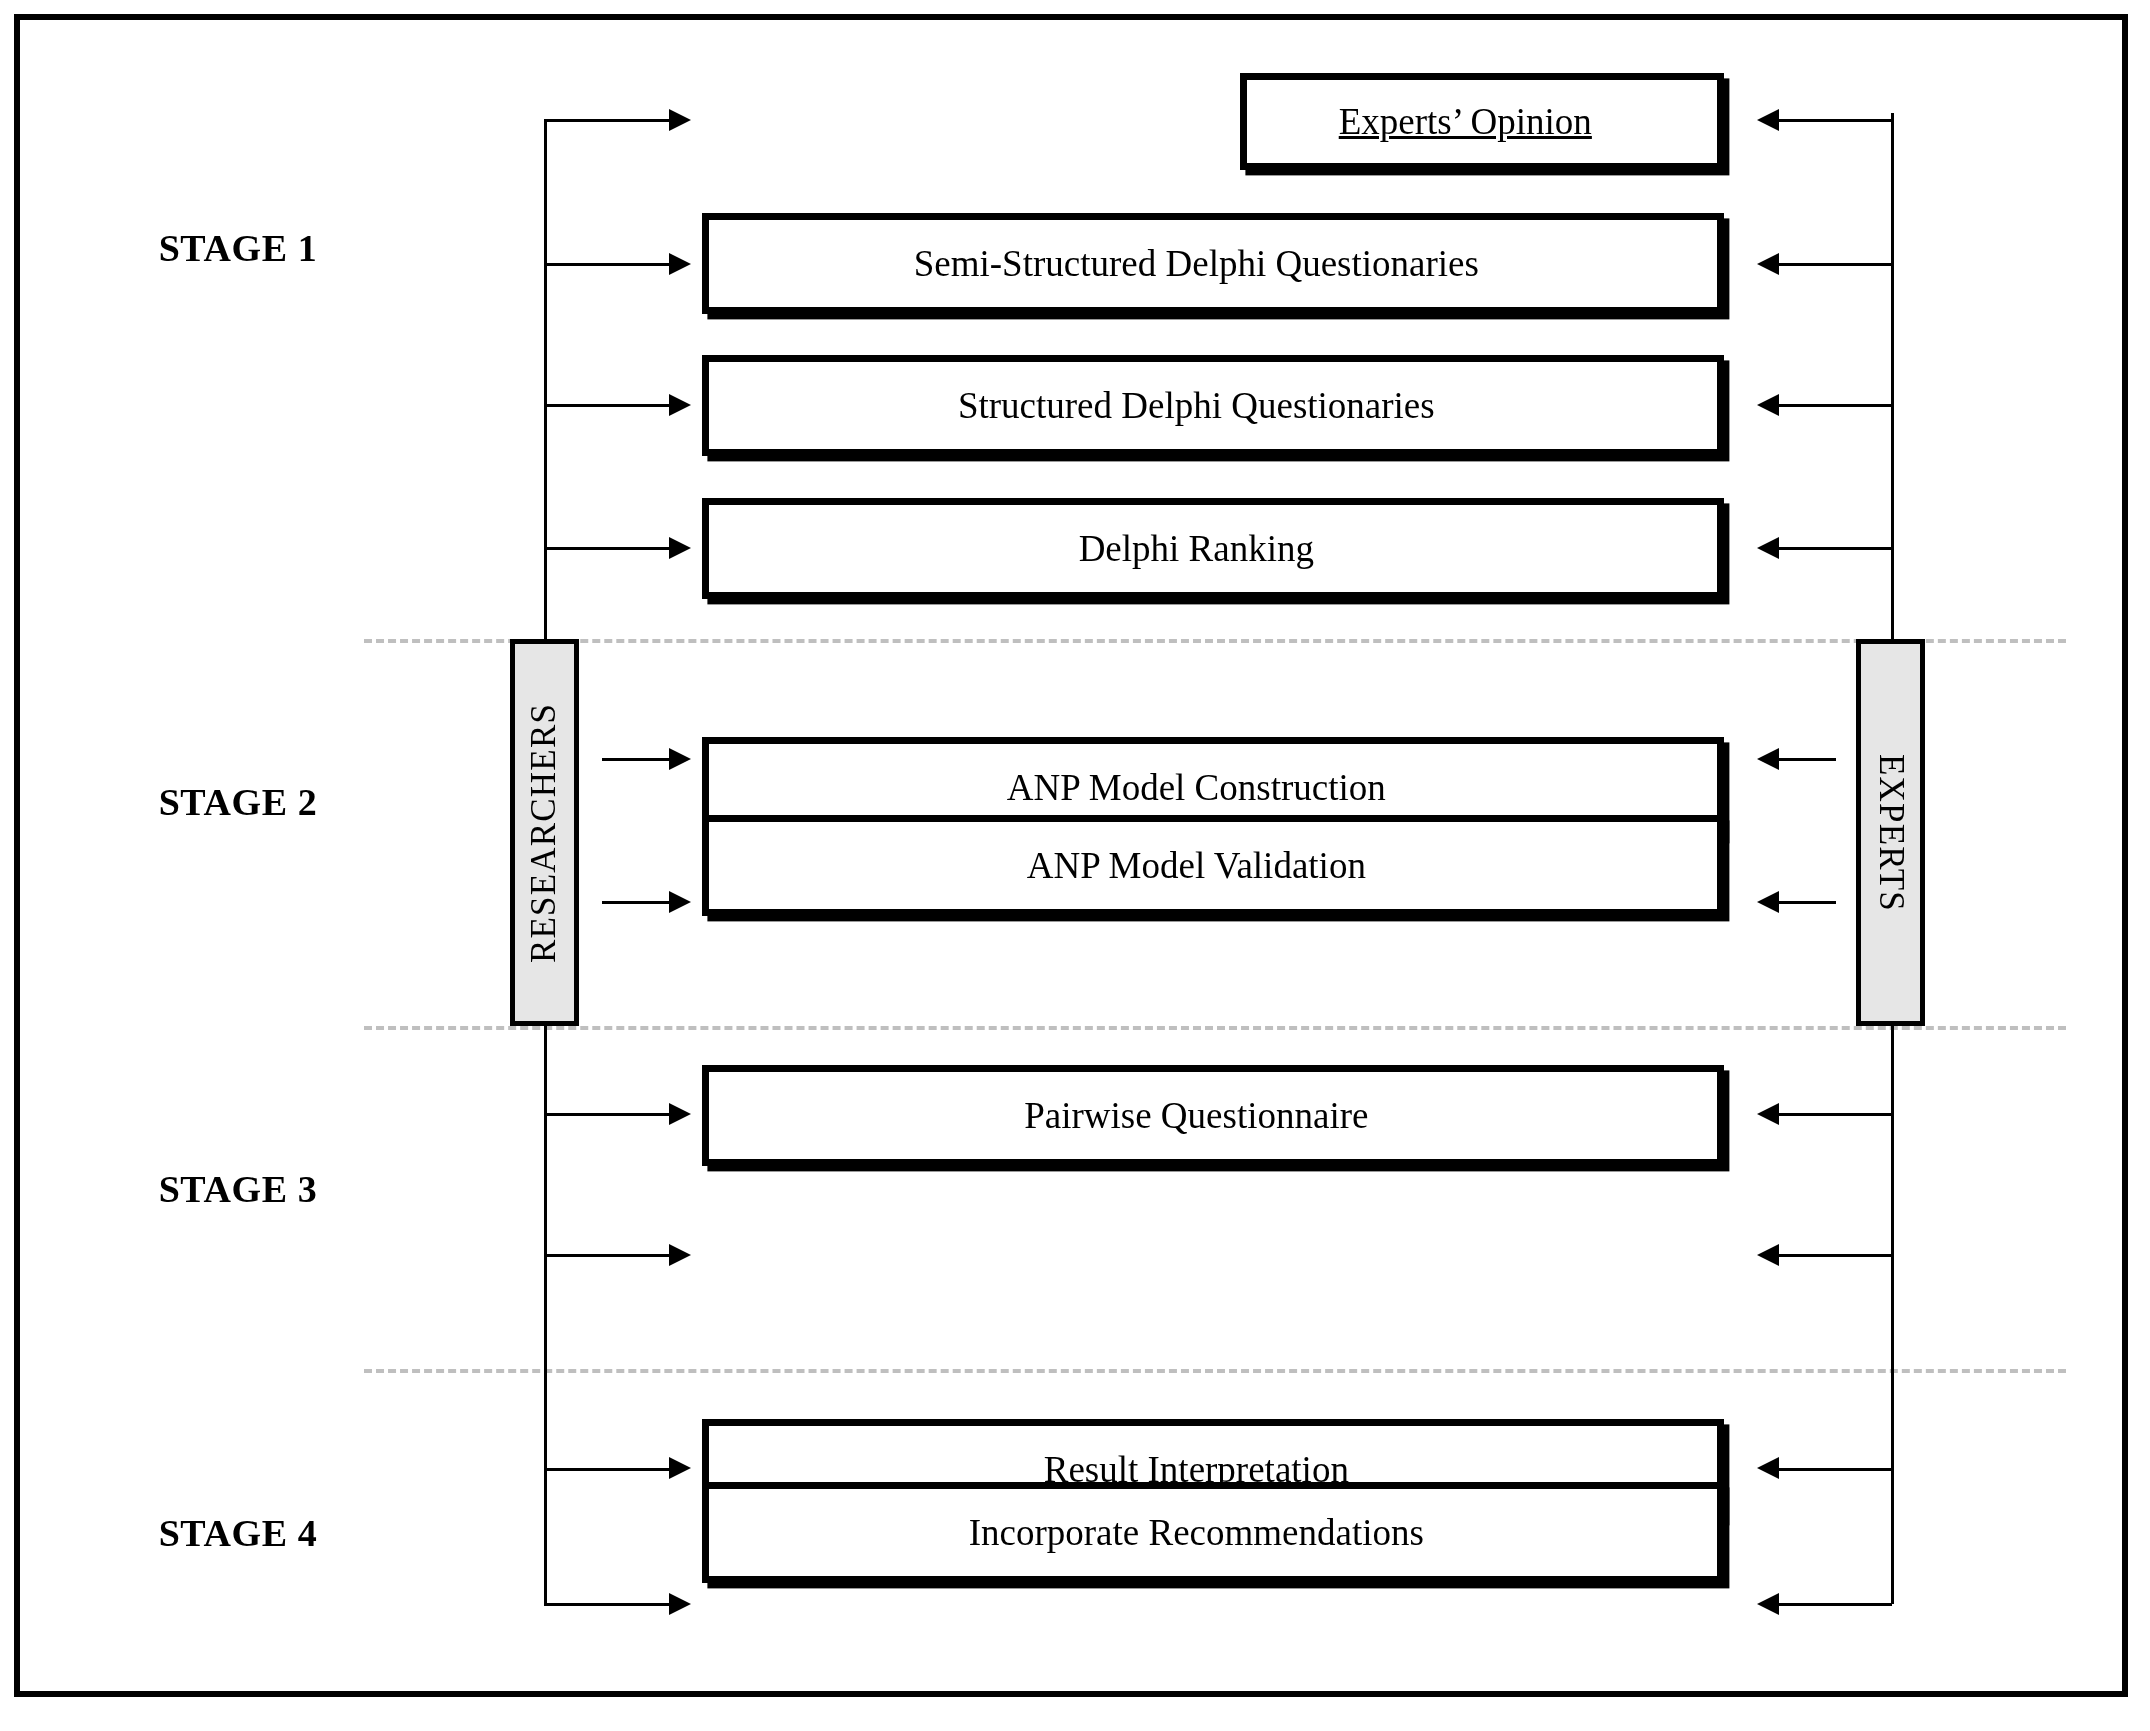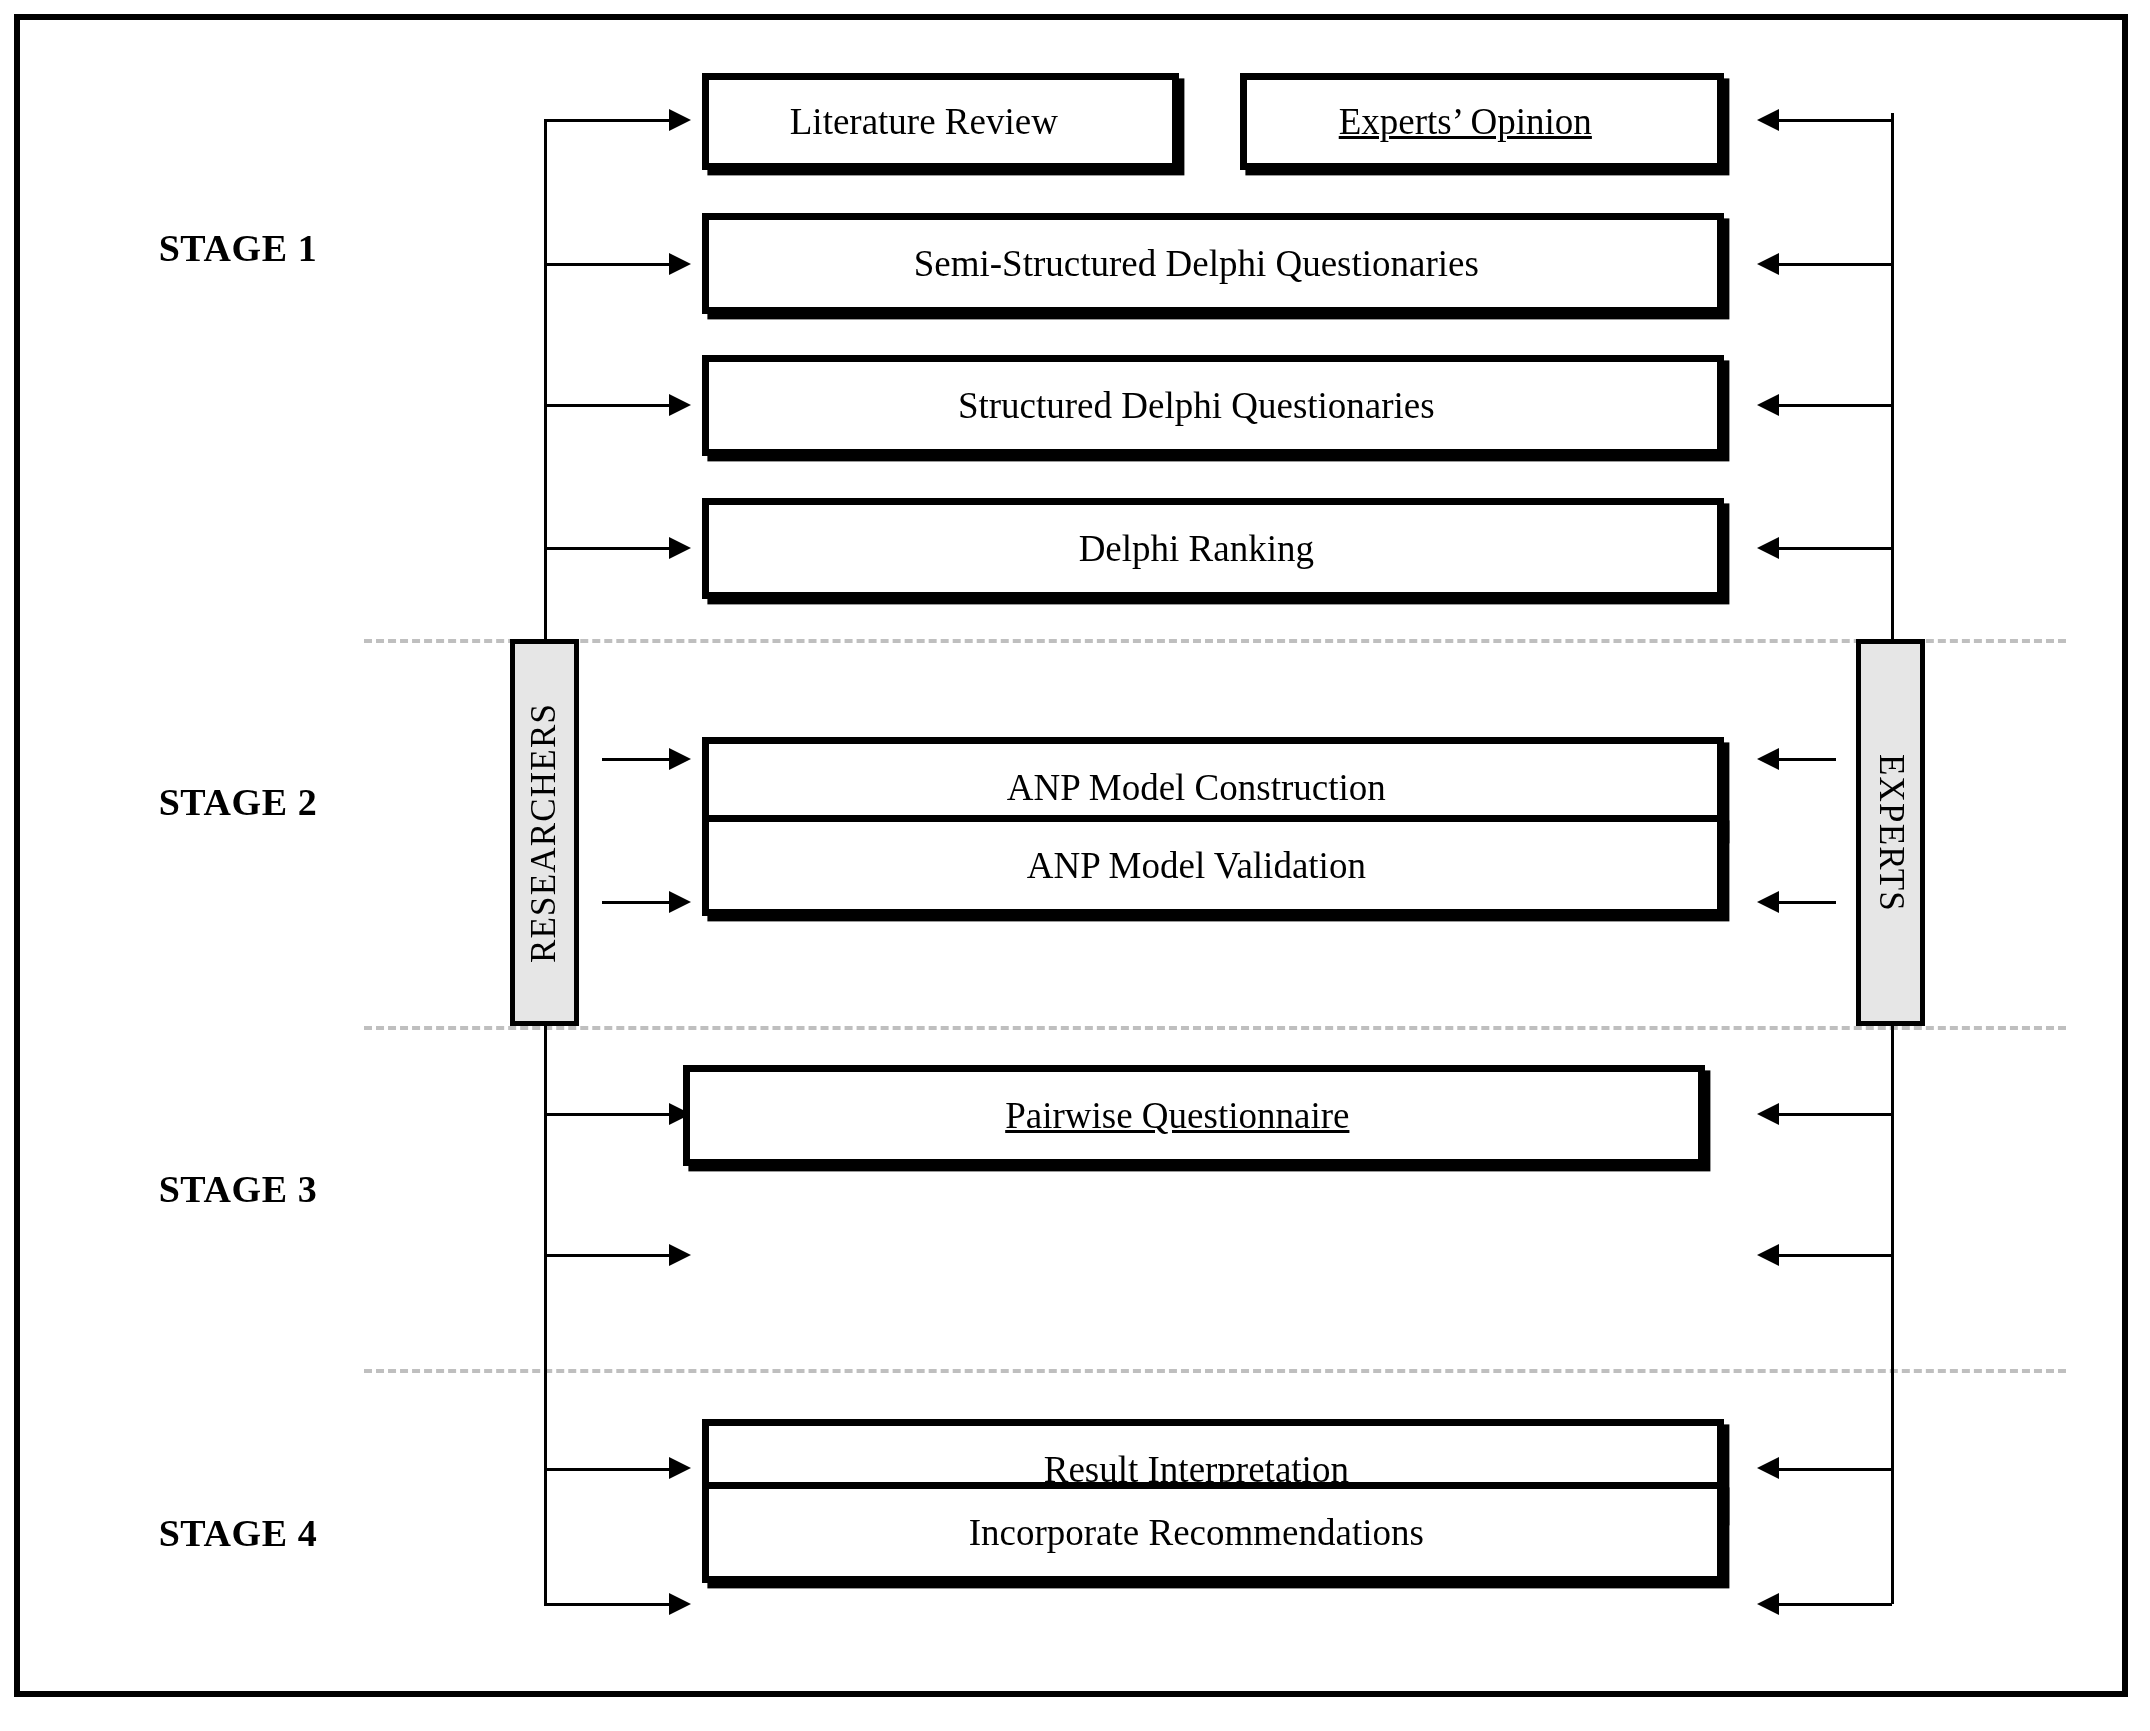--- a/index.html
+++ b/index.html
@@ -127,23 +127,20 @@
   <div class="stage-label" style="left:238px; top:802px;">STAGE 2</div>
   <div class="stage-label" style="left:238px; top:1189px;">STAGE 3</div>
   <div class="stage-label" style="left:238px; top:1533px;">STAGE 4</div>
 
   <div class="vline" style="left:544px; top:120px; height:1484px;"></div>
 
   <div class="vline" style="left:1891px; top:113px; height:1491px;"></div>
 
   <div class="hline" style="left:544px; top:119px; width:125px;"></div>
   <div class="arrow-right" style="left:669px; top:109px;"></div>
-  <div class="pbox" style="left:702px; top:73px; width:477px; height:97px;">
-    <span class="pbox-text">Literature Review</span>
-  </div>
 
   <div class="pbox" style="left:1240px; top:73px; width:484px; height:97px;text-decoration:underline;">
     <span class="pbox-text">Experts’ Opinion</span>
   </div>
   <div class="hline" style="left:1779px; top:119px; width:113px;"></div>
   <div class="arrow-left" style="left:1757px; top:109px;"></div>
 
   <div class="hline" style="left:544px; top:263px; width:125px;"></div>
   <div class="arrow-right" style="left:669px; top:253px;"></div>
   <div class="pbox" style="left:702px; top:213px; width:1022px; height:101px;">
@@ -179,21 +176,21 @@
   <div class="hline" style="left:602px; top:901px; width:67px;"></div>
   <div class="arrow-right" style="left:669px; top:891px;"></div>
   <div class="pbox" style="left:702px; top:815px; width:1022px; height:101px;">
     <span class="pbox-text">ANP Model Validation</span>
   </div>
   <div class="hline" style="left:1779px; top:901px; width:57px;"></div>
   <div class="arrow-left" style="left:1757px; top:891px;"></div>
 
   <div class="hline" style="left:544px; top:1113px; width:125px;"></div>
   <div class="arrow-right" style="left:669px; top:1103px;"></div>
-  <div class="pbox" style="left:683px; top:1065px; width:1022px; height:101px;text-decoration:underline;">
+  <div class="pbox" style="left:702px; top:1065px; width:1022px; height:101px;">
     <span class="pbox-text">Pairwise Questionnaire</span>
   </div>
   <div class="hline" style="left:1779px; top:1113px; width:113px;"></div>
   <div class="arrow-left" style="left:1757px; top:1103px;"></div>
 
   <div class="hline" style="left:544px; top:1254px; width:125px;"></div>
   <div class="arrow-right" style="left:669px; top:1244px;"></div>
   <div class="hline" style="left:1779px; top:1254px; width:113px;"></div>
   <div class="arrow-left" style="left:1757px; top:1244px;"></div>
 

